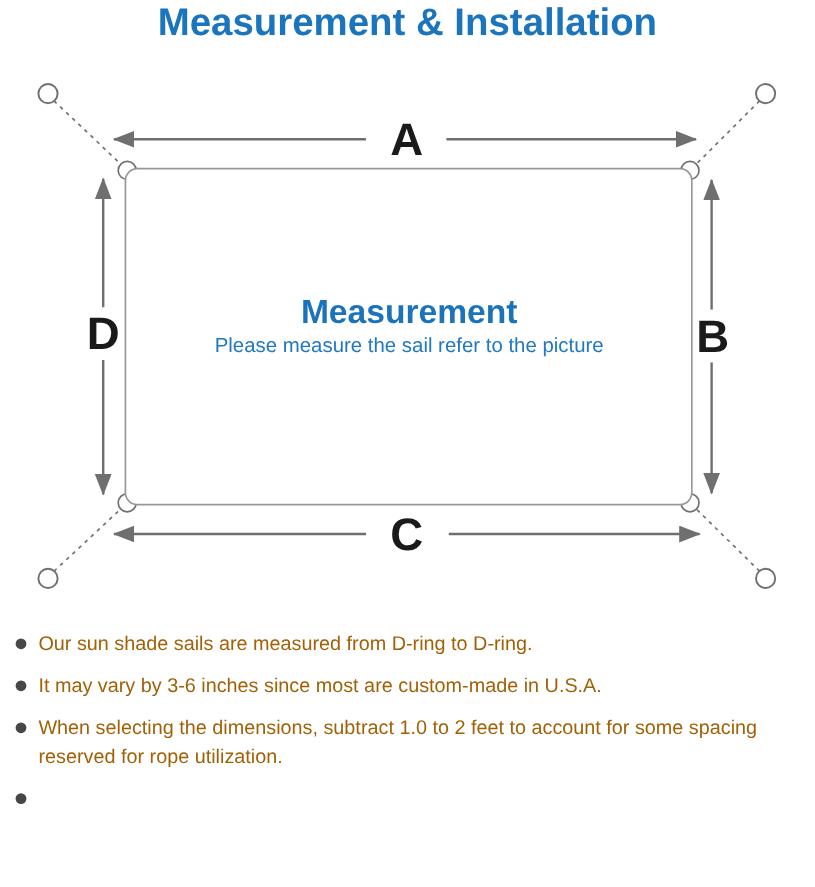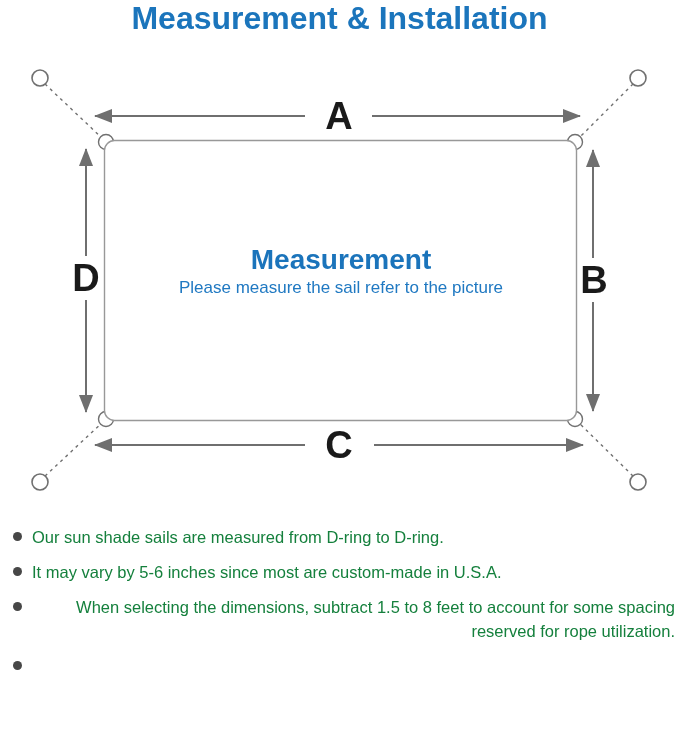--- a/index.html
+++ b/index.html
@@ -51,24 +51,23 @@
     right: 4px;
     margin: 0;
     padding: 0;
     list-style: none;
   }
   .note-item {
     display: flex;
     align-items: flex-start;
     gap: 10px;
     margin: 0 0 11px 0;
-    color: #15803d;
+    color: #a16207;
     font-size: 16.5px;
     line-height: 24px;
-    text-align: right;
   }
   .note-dot {
     flex: 0 0 auto;
     width: 9px;
     height: 9px;
     margin-top: 7px;
     border-radius: 50%;
     background: #474747;
   }
 </style>
@@ -133,24 +132,24 @@
     <text x="341" y="293" text-anchor="middle" class="center-subtitle">Please measure the sail refer to the picture</text>
   </svg>
 
   <ul class="notes">
     <li class="note-item">
       <span class="note-dot"></span>
       <span>Our sun shade sails are measured from D-ring to D-ring.</span>
     </li>
     <li class="note-item">
       <span class="note-dot"></span>
-      <span>It may vary by 5-6 inches since most are custom-made in U.S.A.</span>
+      <span>It may vary by 3-6 inches since most are custom-made in U.S.A.</span>
     </li>
     <li class="note-item">
       <span class="note-dot"></span>
-      <span>When selecting the dimensions, subtract 1.5 to 8 feet to account for some spacing reserved for rope utilization.</span>
+      <span>When selecting the dimensions, subtract 1.0 to 2 feet to account for some spacing reserved for rope utilization.</span>
     </li>
     <li class="note-item">
       <span class="note-dot"></span>
     </li>
   </ul>
 
 </div>
 
 </body></html>

